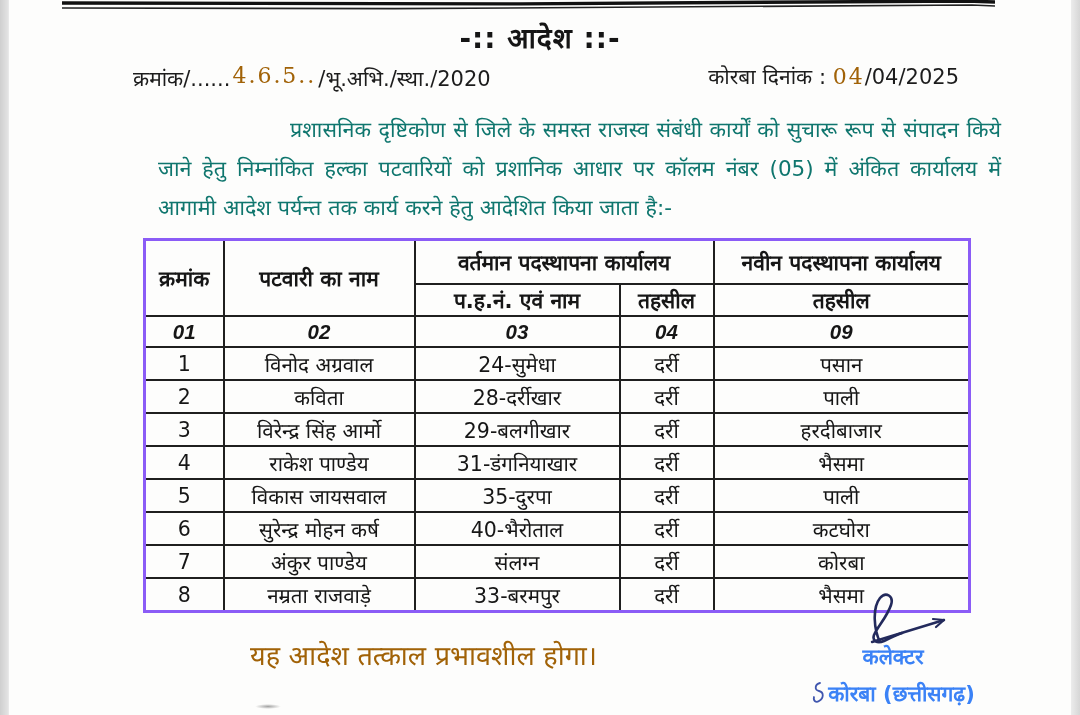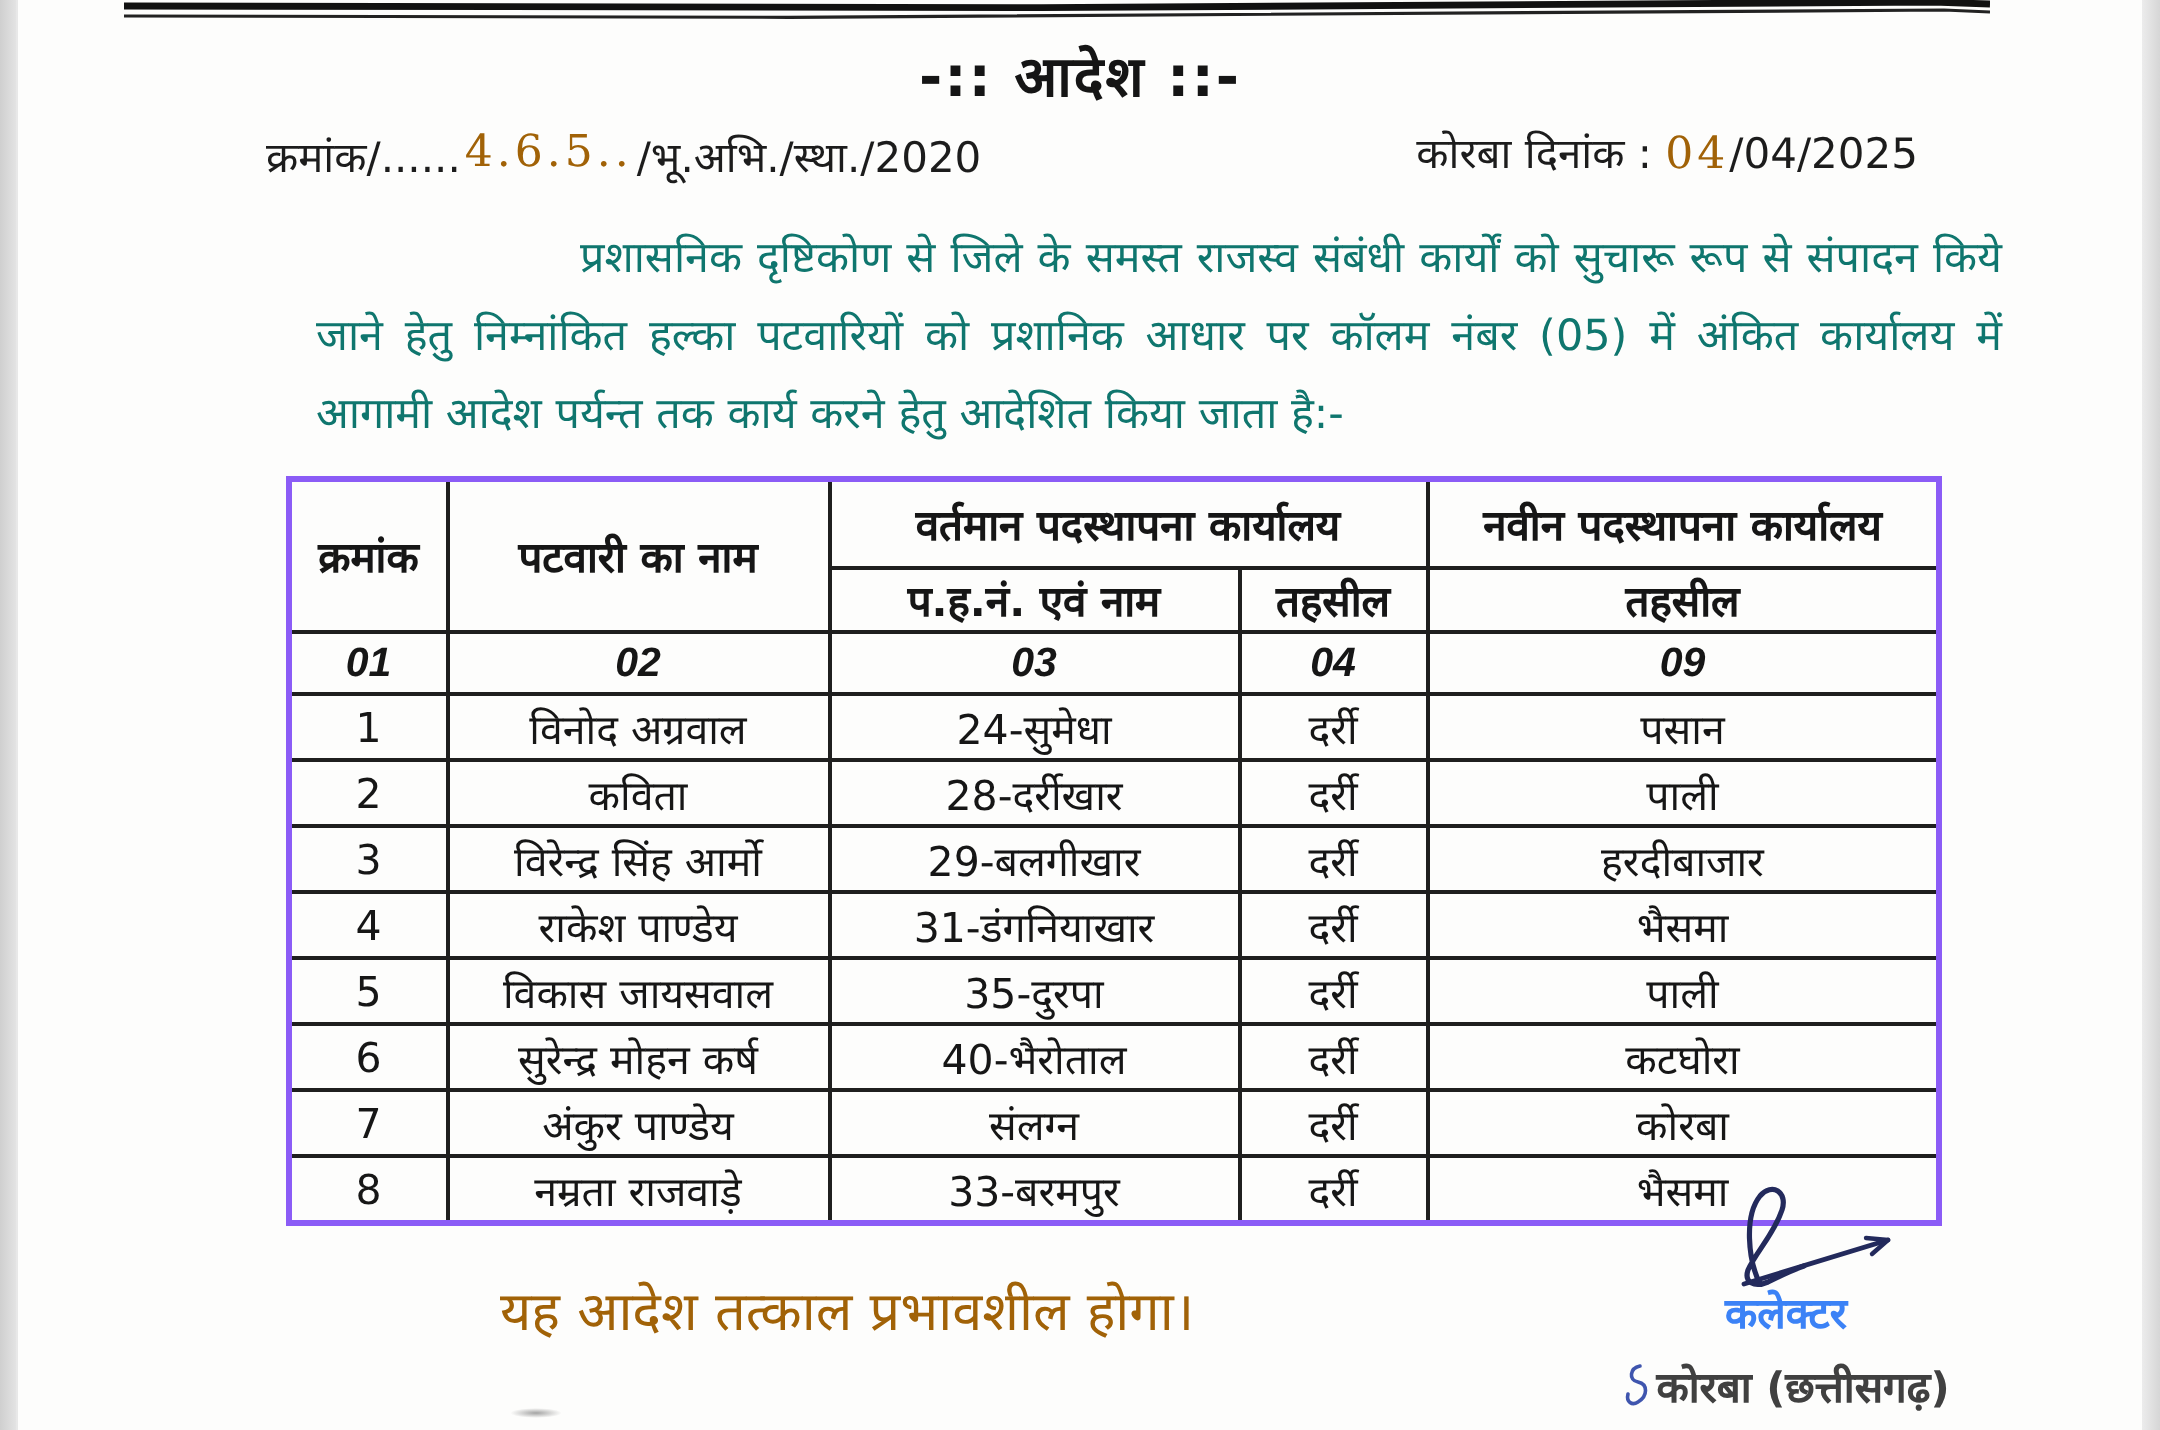--- a/index.html
+++ b/index.html
@@ -40,21 +40,21 @@
   }
   table.order{border:3px solid #8b5cf6;}
   th.h1{height:42px;font-weight:700;font-size:21px;}
   th.h2{height:30px;font-weight:700;font-size:21px;}
   tr.nums td{height:29px;font-style:italic;font-weight:700;font-family:Liberation Sans, sans-serif;}
   tr.data td{height:31px;}
   .closing{position:absolute;left:250px;top:636px;font-size:27px;color:#a16207;}
   .sig-block{position:absolute;left:788px;top:592px;width:210px;text-align:center;}
   .sig-mark{display:block;margin:0 auto -6px auto;}
   .sig-title{font-size:21px;font-weight:600;color:#3b82f6;margin-top:0;}
-  .sig-place{font-size:21px;font-weight:600;color:#404040;margin-top:9px;white-space:nowrap;}
+  .sig-place{font-size:21px;font-weight:600;color:#3b82f6;margin-top:9px;white-space:nowrap;}
   .sig-place .stamp-squiggle{vertical-align:-4px;margin-right:1px;}
   .smudge{position:absolute;left:255px;top:704px;width:26px;height:5px;
     background:radial-gradient(ellipse at center,rgba(90,90,90,.55),rgba(140,140,140,0) 70%);
     border-radius:50%;}
 </style>
 </head>
 <body>
 
 <div class="page">
 

